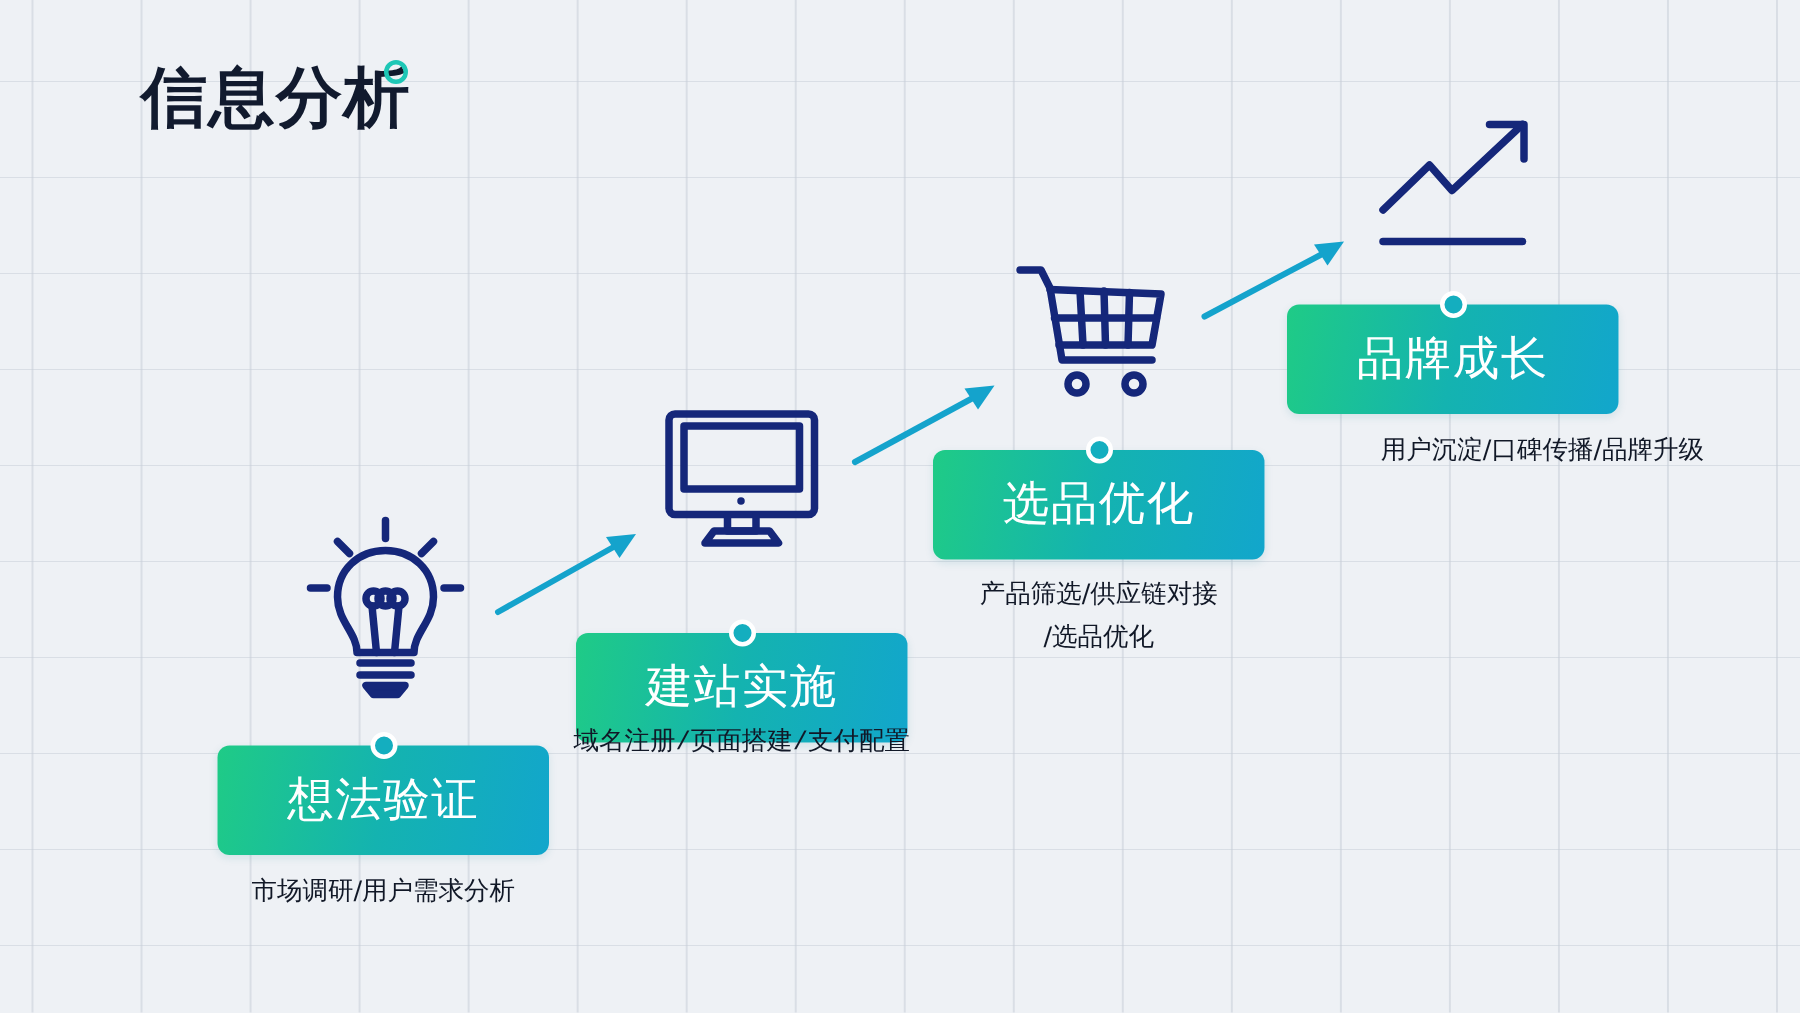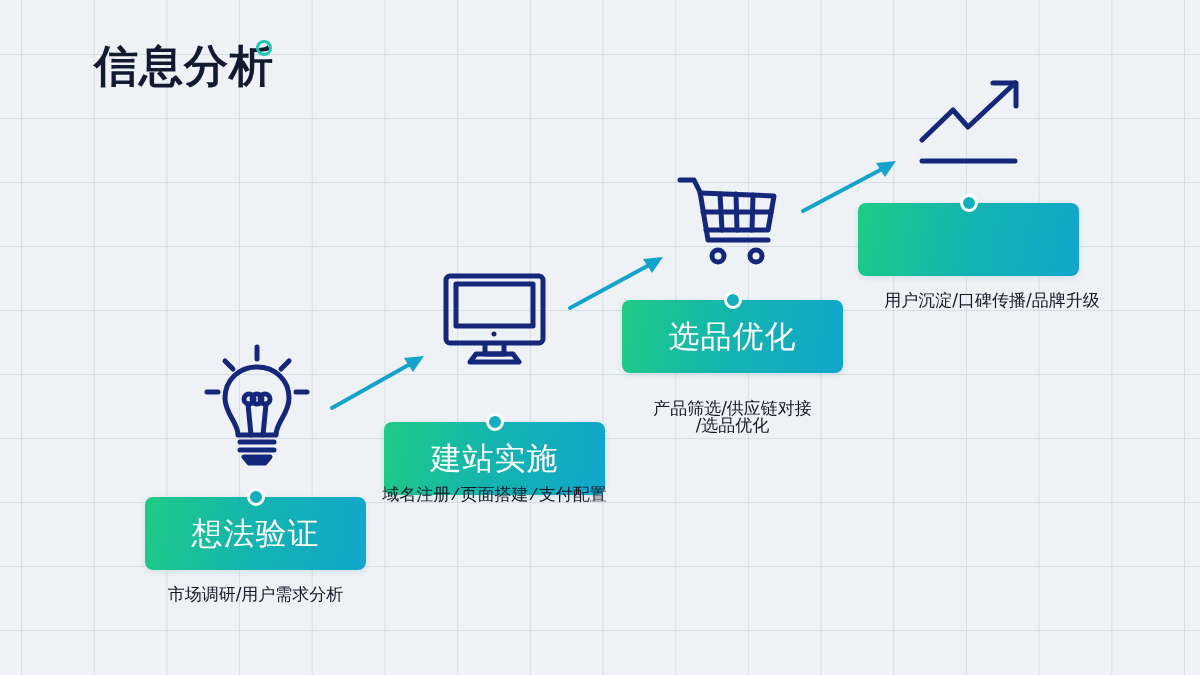--- a/index.html
+++ b/index.html
@@ -174,19 +174,20 @@
 <div class="step-box" style="left:384px; top:400px;margin-top:22px;">
   <div class="step-dot"></div>
   <span class="step-label">建站实施</span>
 </div>
 <div class="step-desc" style="left:374px; top:484px; width:241px;font-family:Liberation Mono, monospace;">域名注册/页面搭建/支付配置</div>
 
 <div class="step-box" style="left:622px; top:300px;align-items:center;">
   <div class="step-dot"></div>
   <span class="step-label">选品优化</span>
 </div>
-<div class="step-desc" style="left:622px; top:396px; width:221px;">产品筛选/供应链对接</div>
+<div class="step-desc" style="left:622px; top:384px; width:221px;">产品筛选/供应链对接</div>
 <div class="step-desc" style="left:622px; top:413px; width:221px;">/选品优化</div>
 
 <div class="step-box" style="left:858px; top:203px;">
   <div class="step-dot"></div>
+  <span class="step-label">品牌成长</span>
 </div>
-<div class="step-desc" style="left:848px; top:288px; width:288px; text-align:center;">用户沉淀/口碑传播/品牌升级</div>
+<div class="step-desc" style="left:848px; top:288px; width:288px; text-align:right;">用户沉淀/口碑传播/品牌升级</div>
 
 </body></html>

